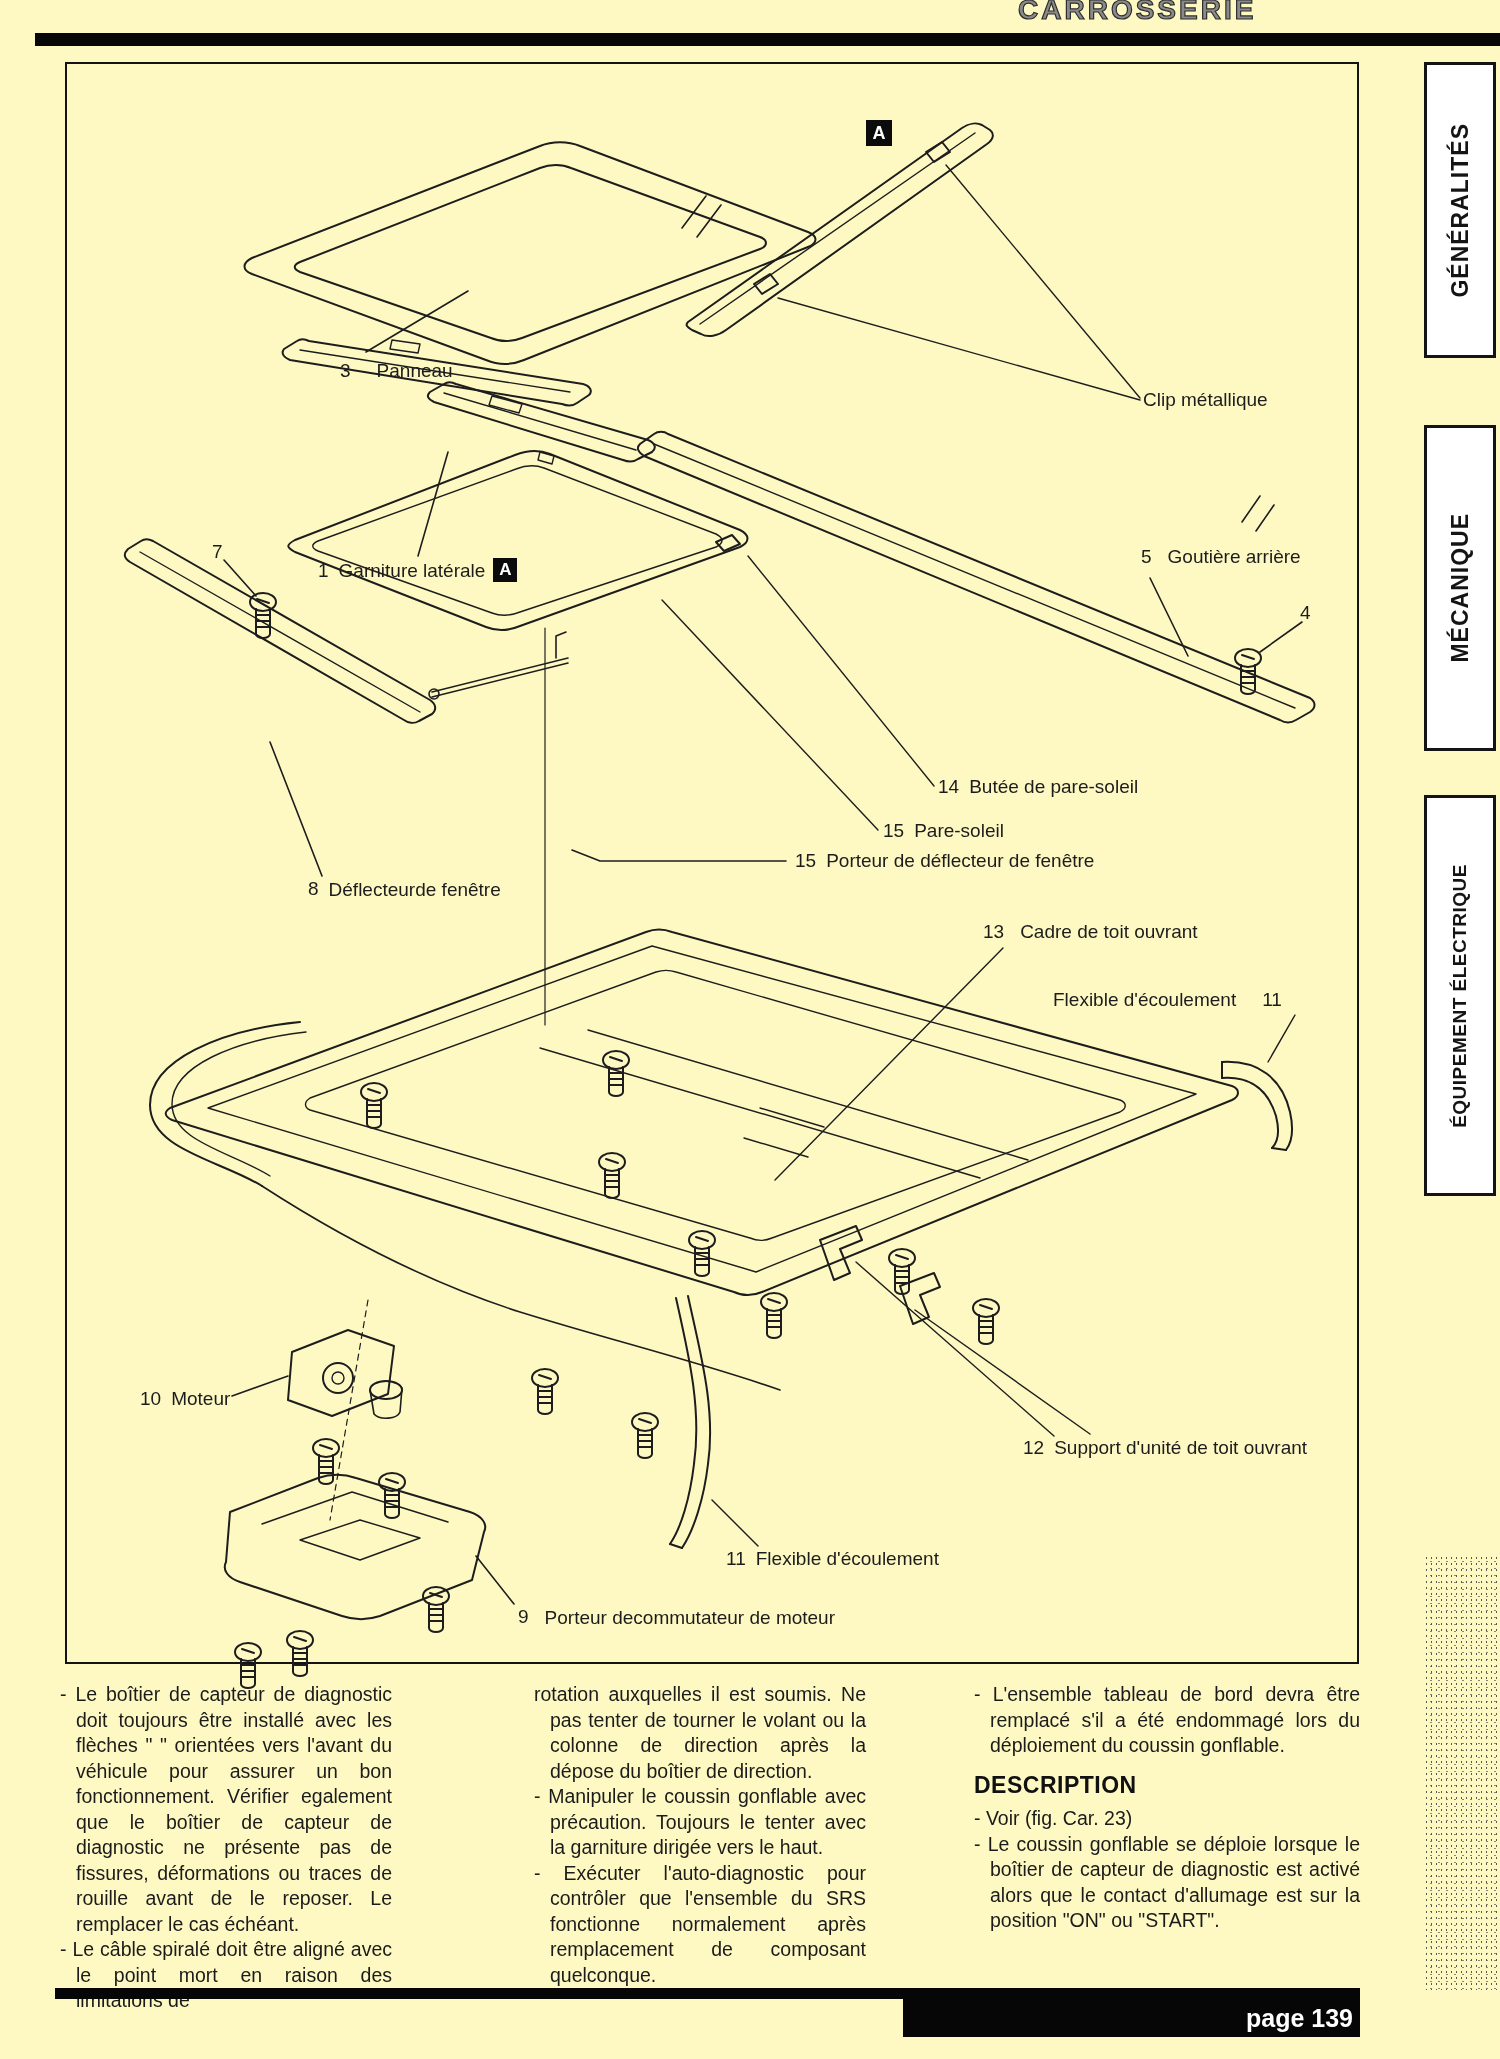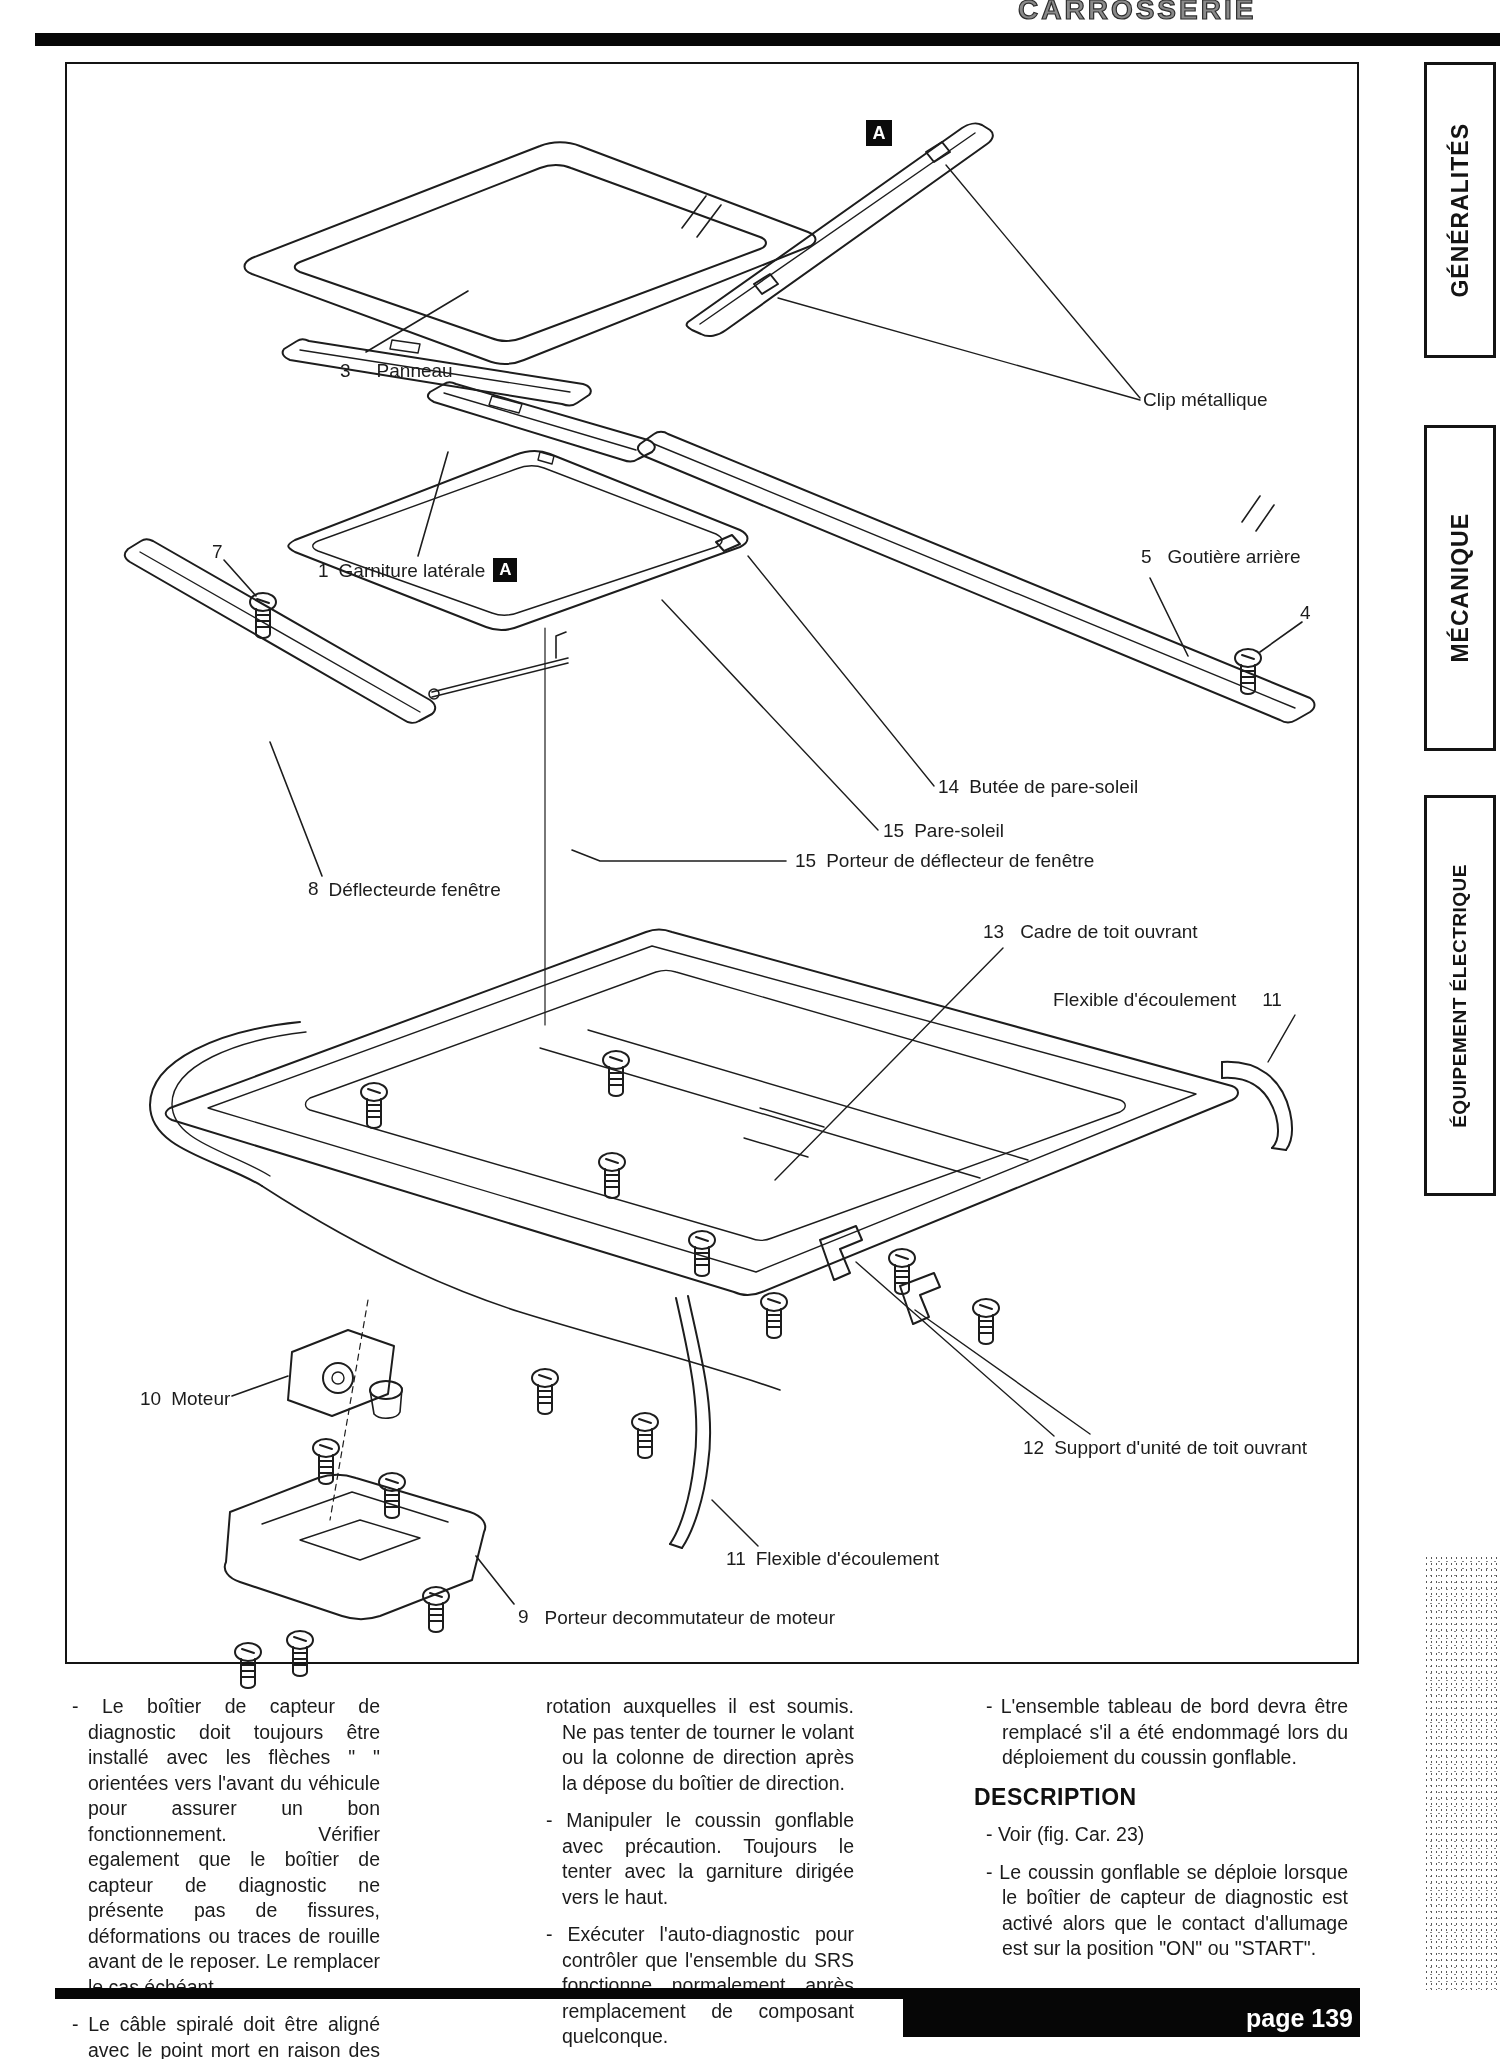--- a/index.html
+++ b/index.html
@@ -1,17 +1,17 @@
 <!DOCTYPE html>
 <html><head>
 <meta charset="utf-8">
 <style>
   html,body{margin:0;padding:0;background:#e8e8e8;}
   #page{
-    position:relative;width:1500px;height:2059px;background:#ffffff;
+    position:relative;width:1500px;height:2059px;background:#fef9c3;
     font-family:"Liberation Sans",sans-serif;color:#1b1b1b;overflow:hidden;
   }
   
   .header-title{
     position:absolute;left:1018px;top:-6px;font-size:28px;font-weight:bold;
     letter-spacing:3px;color:#8a8a8a;-webkit-text-stroke:1.2px #2e2e2e;white-space:nowrap;
   }
   .top-rule{position:absolute;left:35px;top:33px;width:1465px;height:13px;background:#070707;}
   
   .frame{position:absolute;left:65px;top:62px;width:1290px;height:1598px;border:2px solid #141414;}
@@ -36,21 +36,21 @@
   .vtab.t2{top:425px;height:320px;}  .vtab.t2 span{font-size:23px;}
   .vtab.t3{top:795px;height:395px;}  .vtab.t3 span{font-size:19px;letter-spacing:.5px;}
   .noise-tab{
     position:absolute;left:1424px;top:1555px;width:74px;height:435px;
     background-image:radial-gradient(#2f2f2f 0.8px,transparent 1px),radial-gradient(#6a6a6a 0.8px,transparent 1px);
     background-size:5px 6px,8px 7px;background-position:0 0,3px 3px;opacity:.8;
   }
   
   .cols{position:absolute;left:60px;top:1682px;width:1300px;display:flex;}
   .col{font-size:19.5px;line-height:25.5px;text-align:justify;}
-  .col p{margin:12px;padding-left:16px;text-indent:-16px;}
+  .col p{margin:0;padding-left:16px;text-indent:-16px;}
   .col-left{width:332px;margin-right:142px;}
   .col-mid{width:332px;margin-right:108px;}
   .col-right{width:386px;}
   .col-right .descr{font-size:23px;font-weight:bold;letter-spacing:.5px;margin:14px 0 8px;padding-left:0;text-indent:0;color:#111;}
   
   .bottom-rule{position:absolute;left:55px;top:1988px;width:1305px;height:11px;background:#060606;}
   .page-box{
     position:absolute;left:903px;top:1999px;width:457px;height:38px;background:#060606;color:#fff;
     display:flex;align-items:center;justify-content:flex-end;padding-right:7px;box-sizing:border-box;
     font-size:25px;font-weight:bold;

